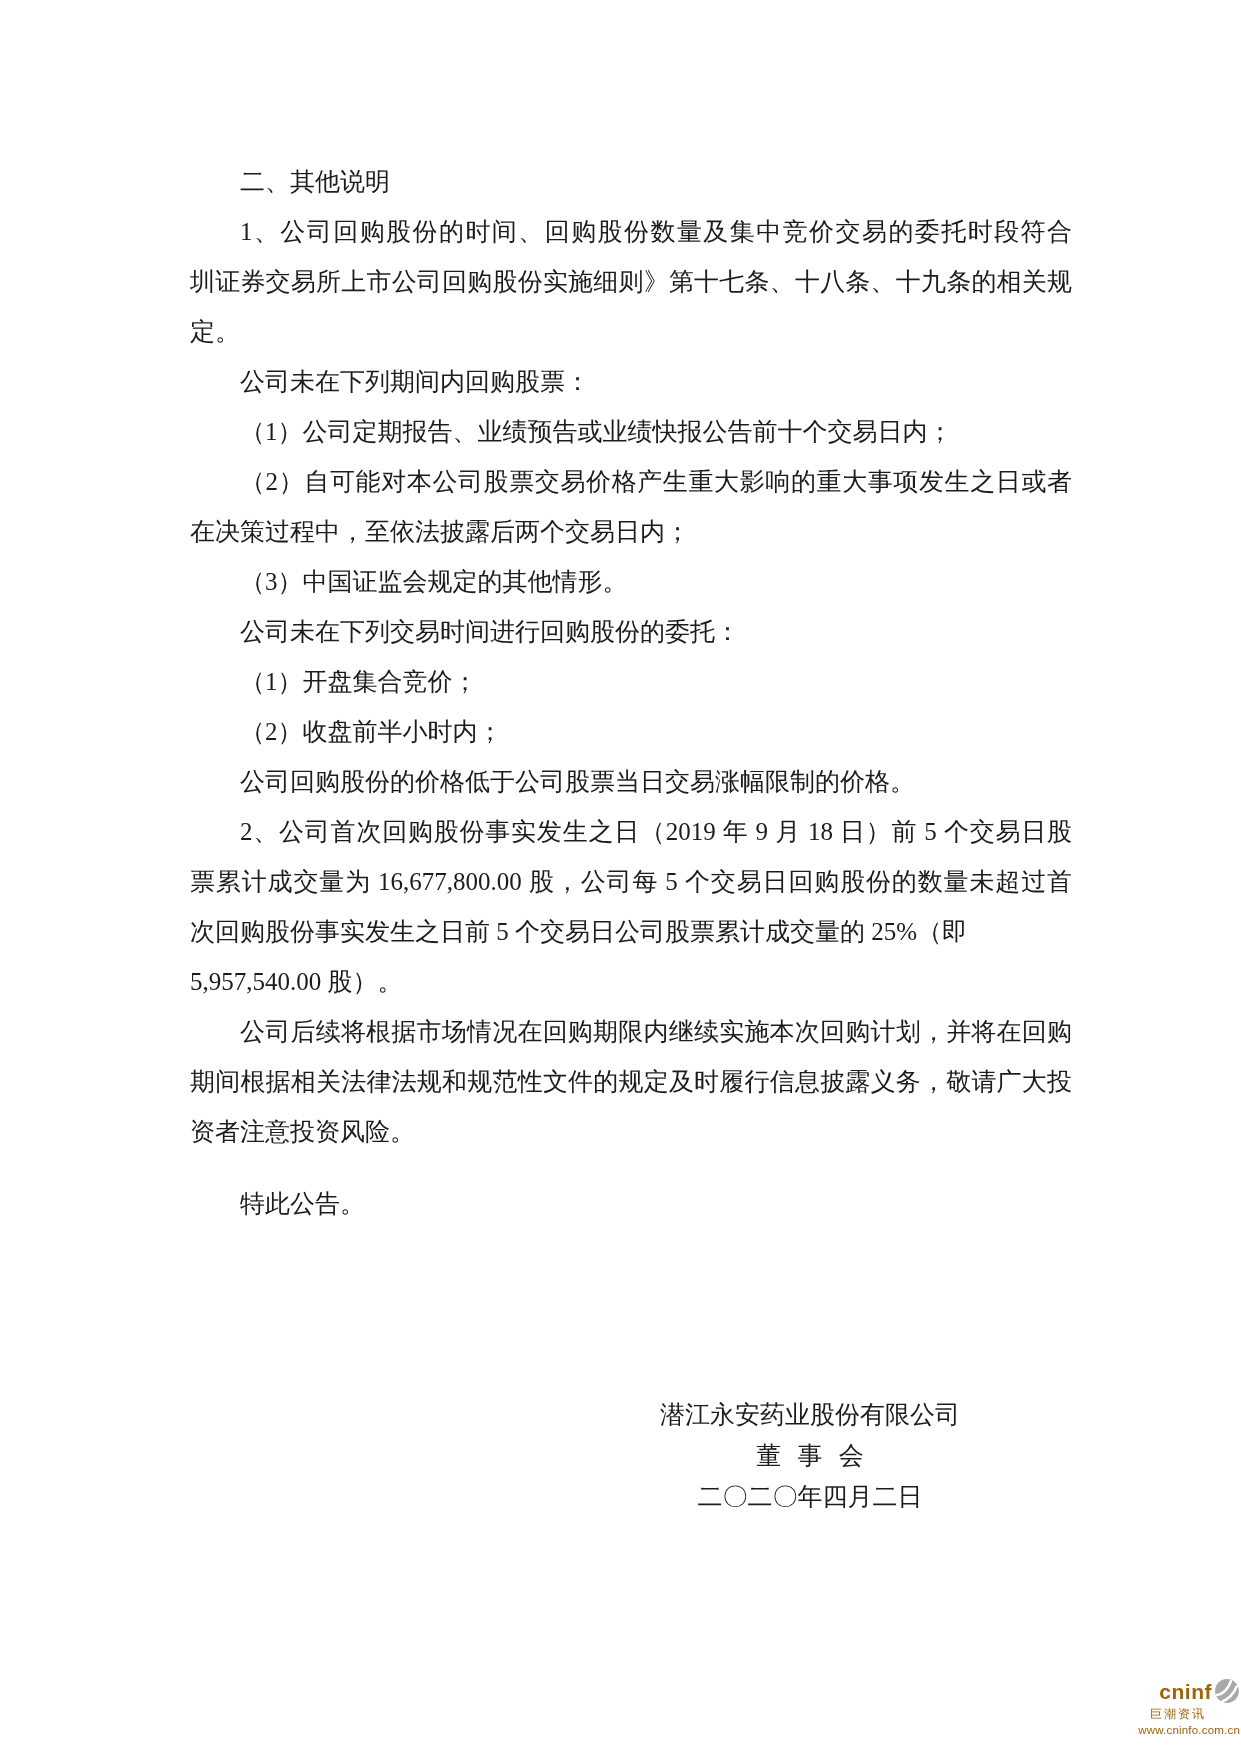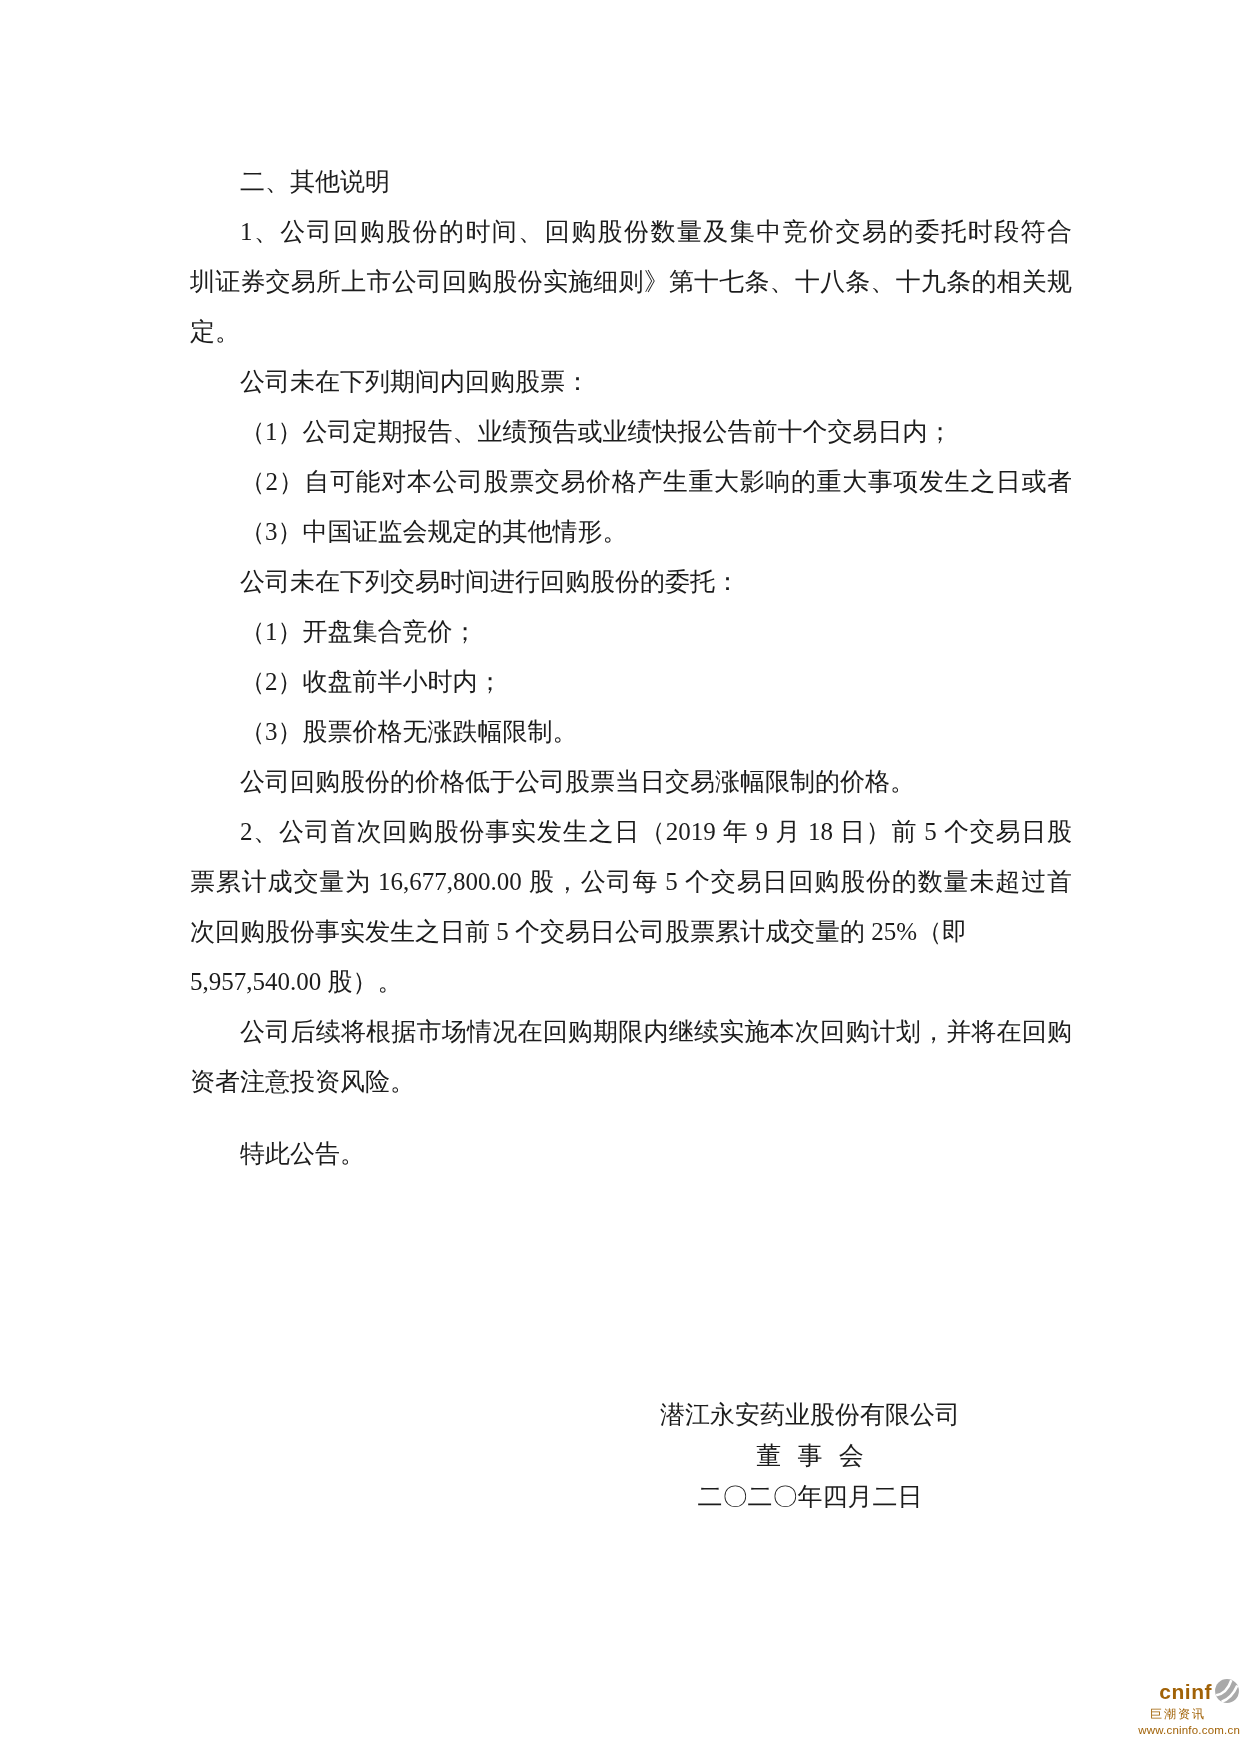--- a/index.html
+++ b/index.html
@@ -26,31 +26,32 @@
 <div class="page">
 
   <div class="body-text" id="doc-lines">
       <div class="line indent">二、其他说明</div>
       <div class="line indent fill">1、公司回购股份的时间、回购股份数量及集中竞价交易的委托时段符合《深</div>
       <div class="line fill">圳证券交易所上市公司回购股份实施细则》第十七条、十八条、十九条的相关规</div>
       <div class="line">定。</div>
       <div class="line indent">公司未在下列期间内回购股票：</div>
       <div class="line indent">（1）公司定期报告、业绩预告或业绩快报公告前十个交易日内；</div>
       <div class="line indent fill">（2）自可能对本公司股票交易价格产生重大影响的重大事项发生之日或者</div>
+      <div class="line">在决策过程中，至依法披露后两个交易日内；</div>
       <div class="line indent">（3）中国证监会规定的其他情形。</div>
       <div class="line indent">公司未在下列交易时间进行回购股份的委托：</div>
       <div class="line indent">（1）开盘集合竞价；</div>
       <div class="line indent">（2）收盘前半小时内；</div>
-      <div class="line indent">（3）股票价格无涨跌幅限制。</div>
       <div class="line indent">公司回购股份的价格低于公司股票当日交易涨幅限制的价格。</div>
       <div class="line indent fill">2、公司首次回购股份事实发生之日（2019 年 9 月 18 日）前 5 个交易日股</div>
       <div class="line fill">票累计成交量为 16,677,800.00 股，公司每 5 个交易日回购股份的数量未超过首</div>
       <div class="line">次回购股份事实发生之日前 5 个交易日公司股票累计成交量的 25%（即</div>
       <div class="line">5,957,540.00 股）。</div>
       <div class="line indent fill">公司后续将根据市场情况在回购期限内继续实施本次回购计划，并将在回购</div>
+      <div class="line fill">期间根据相关法律法规和规范性文件的规定及时履行信息披露义务，敬请广大投</div>
       <div class="line">资者注意投资风险。</div>
       <div class="line indent gap">特此公告。</div>
     </div>
 
   <div class="signature">
     <div>潜江永安药业股份有限公司</div>
     <div class="sig-board">董 事 会</div>
     <div>二〇二〇年四月二日</div>
   </div>
 

